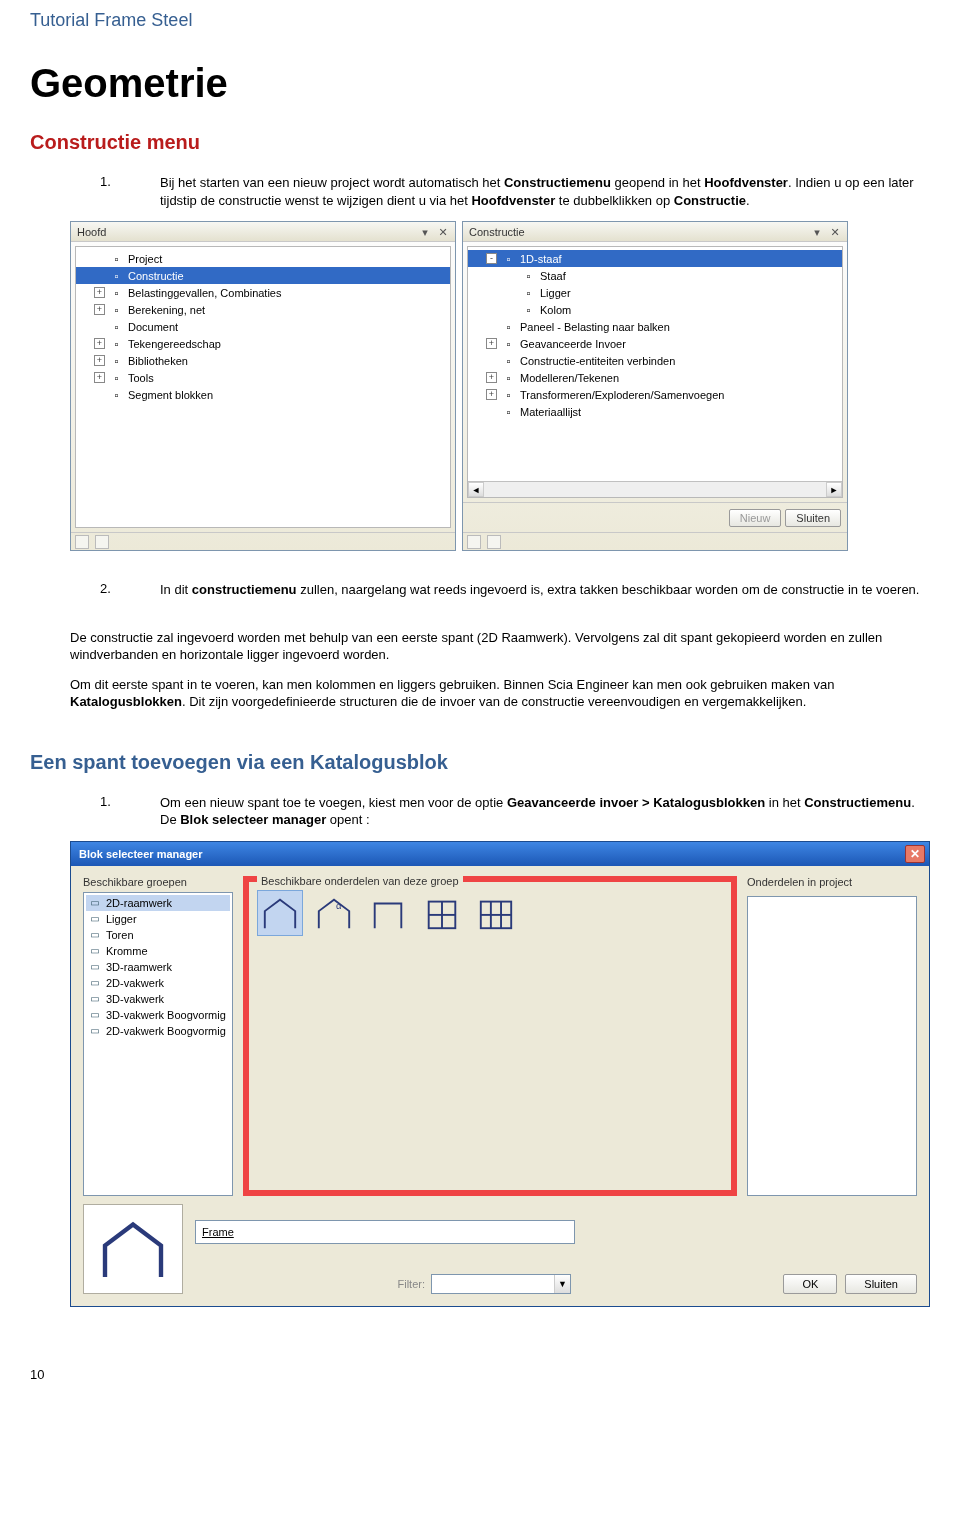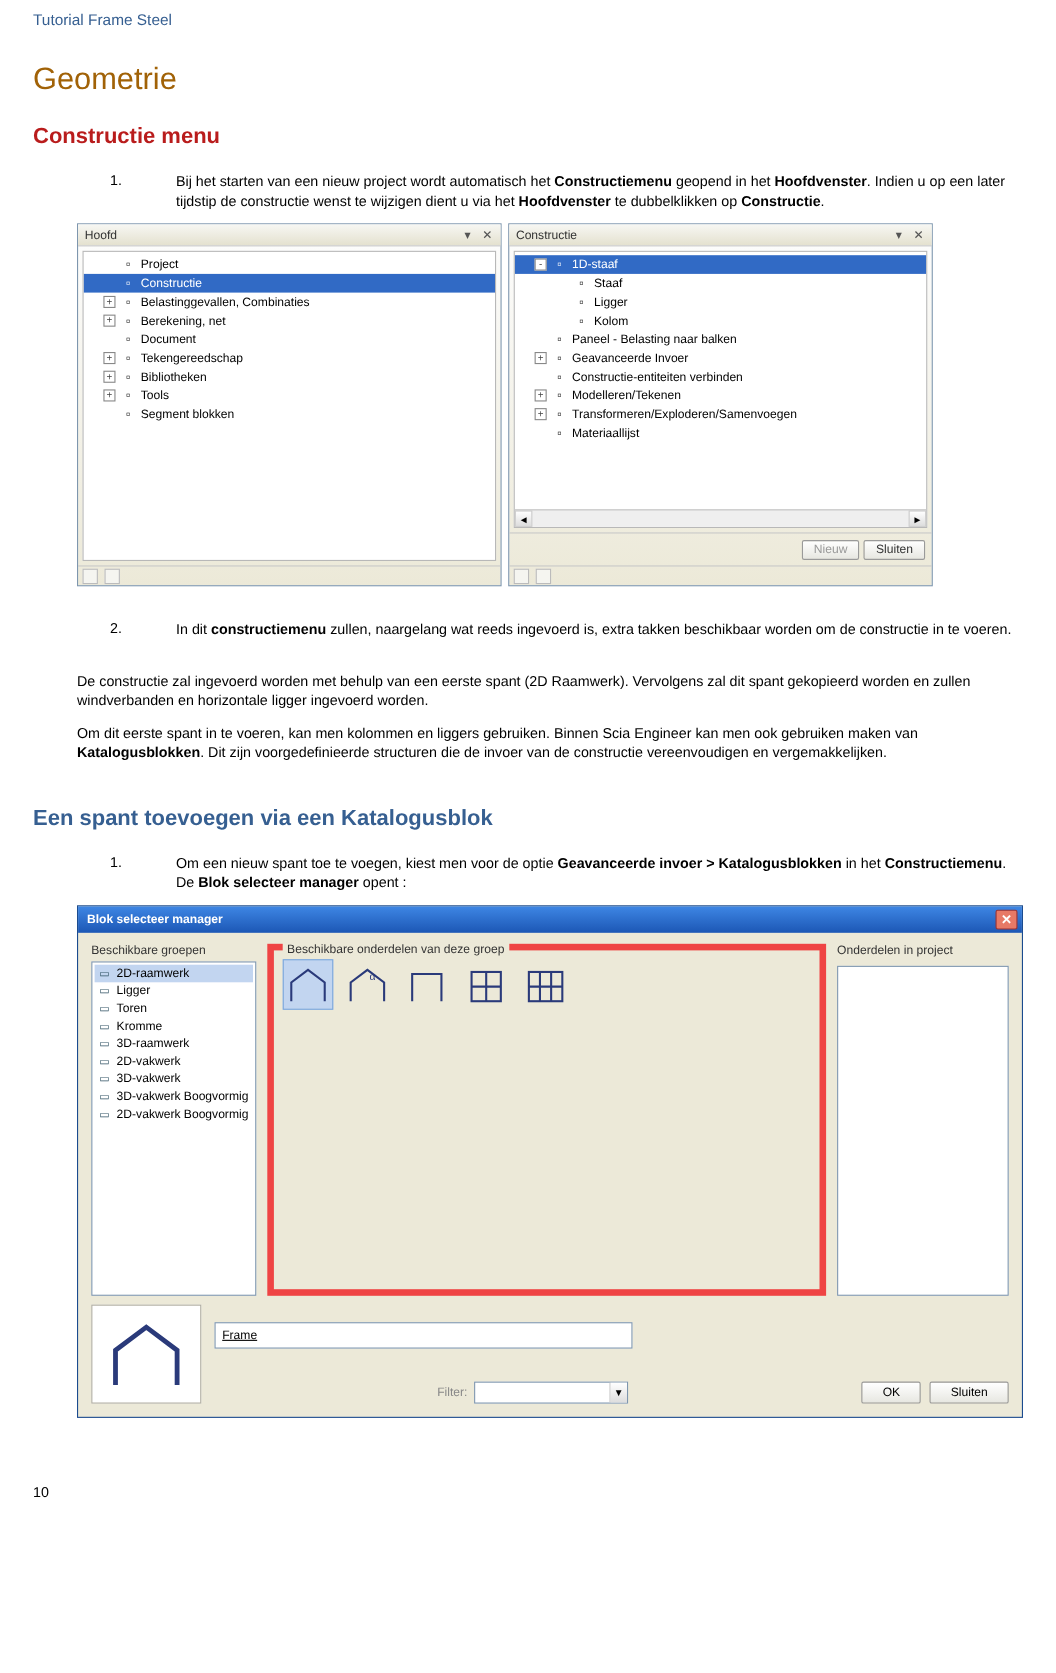--- a/index.html
+++ b/index.html
@@ -7,27 +7,27 @@
     margin: 0;
     font-family: Arial, Helvetica, sans-serif;
     font-size: 13px;
     color: #000;
     background: #fff;
     width: 960px;
     padding: 10px 30px 30px 30px;
   }
   .page-header {
     color: #365F91;
-    font-size: 14px;
+    font-size: 18px;
     margin-bottom: 30px;
   }
   h1.title {
-    color: #a16207;
-    font-size: 28px;
-    font-weight: normal;
+    color: #000000;
+    font-size: 40px;
+    font-weight: bold;
     margin: 20px 0 25px 0;
   }
   h2.subtitle {
     color: #b91c1c;
     font-size: 20px;
     font-weight: bold;
     margin: 0 0 20px 0;
   }
   h2.section {
     color: #365F91;
@@ -205,21 +205,21 @@
   .mid-col .fieldset { height: 100%; }
   .shapes-row { display:flex; gap:8px; }
   .shape-tile {
     width:46px; height:46px;
     border: 1px solid transparent;
     display:flex; align-items:center; justify-content:center;
     background:#fff0;
   }
   .shape-tile.sel { background:#C2D5F0; border-color:#7BA7DB; }
   .shape-tile svg { width:38px; height:38px; }
-  .right-col { width: 156px; display:flex; flex-direction:column; }
+  .right-col { width: 170px; display:flex; flex-direction:column; }
   .right-box { flex:1; background:#fff; border:1px solid #7E96AE; margin-top:4px; }
 
   .dlg-bottom {
     padding: 8px 12px 12px 12px;
     display:flex; align-items:flex-end; gap:12px;
   }
   .preview {
     width: 100px; height: 90px;
     background:#fff; border:1px solid #B0ADA0;
     display:flex; align-items:center; justify-content:center;

